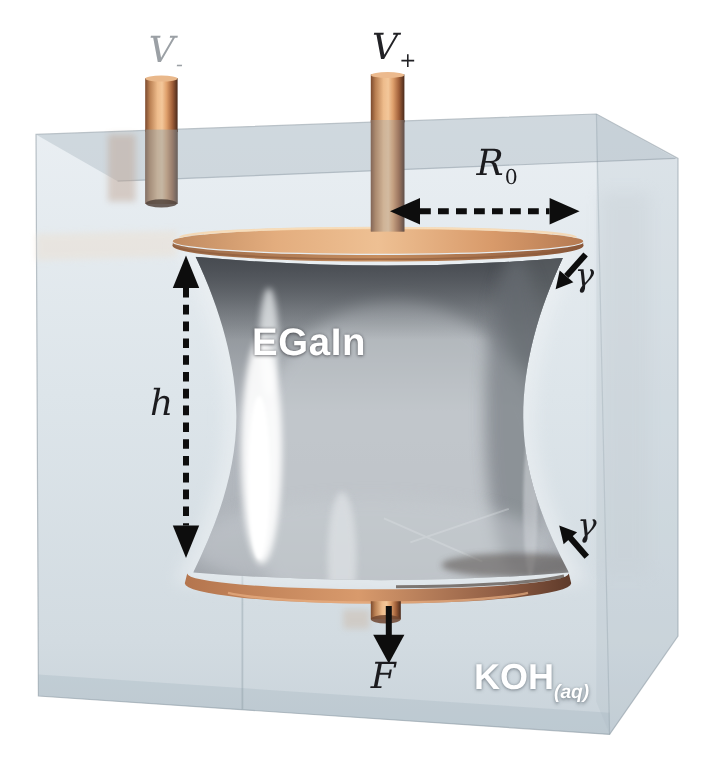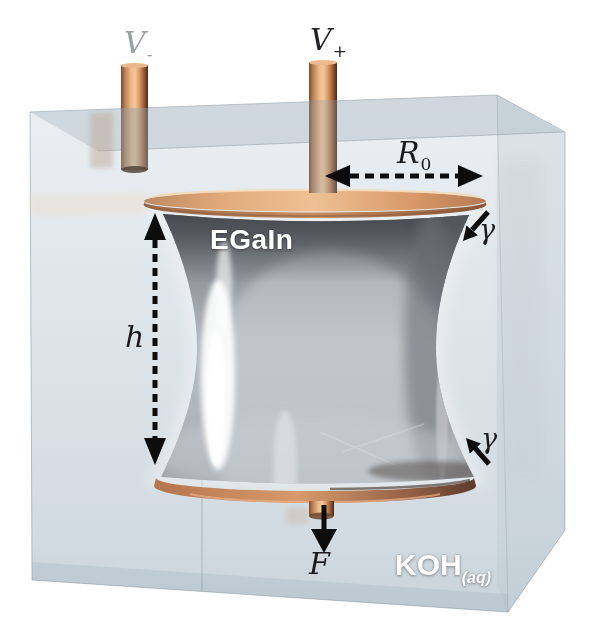--- a/index.html
+++ b/index.html
@@ -5,22 +5,22 @@
   html,body{margin:0;padding:0;background:#ffffff;}
   .figure-canvas{position:relative;width:605px;height:640px;background:#ffffff;overflow:hidden;
     font-family:"Liberation Sans",sans-serif;}
   .figure-canvas svg{position:absolute;left:0;top:0;}
   .lbl{position:absolute;white-space:nowrap;line-height:1;}
   .math{font-family:"DejaVu Serif",serif;font-style:italic;font-size:30px;color:#1b1b1e;}
   .math .sub{font-size:17px;vertical-align:-7px;margin-left:1px;}
   .math .sub.upright{font-style:normal;}
   .muted{color:#9ba0a5;}
   .gamma{font-size:27px;}
-  .metal-label{font-weight:bold;font-size:28px;color:#ffffff;letter-spacing:.5px;
-    text-shadow:0 1px 3px rgba(40,40,45,.55),0 0 2px rgba(40,40,45,.35);}
+  .metal-label{font-weight:bold;font-size:32px;color:#ffffff;letter-spacing:.5px;
+    text-shadow:0 1px 3px rgba(40,40,45,.55),0 0 2px rgba(40,40,45,.35);margin-top:43px;}
   .koh-label{font-weight:bold;font-size:30px;color:#ffffff;
     text-shadow:0 1px 3px rgba(70,80,90,.55),0 0 2px rgba(70,80,90,.3);}
   .koh-label .sub{font-size:16px;vertical-align:-8px;font-style:italic;}
 </style>
 </head>
 <body>
 
 <div class="figure-canvas">
 
 <svg width="605" height="640" viewBox="0 0 605 640">
@@ -172,21 +172,21 @@
     </g>
     <g>
       <path d="M489,464 L475,448" stroke-width="5" fill="none"></path>
       <polygon points="466,438 480.9,443.5 469.7,453.5" stroke="none"></polygon>
     </g>
   </g>
 </svg>
 
   <div class="lbl math muted" style="left:124px;top:28px;"><span>V</span><span class="sub">-</span></div>
   <div class="lbl math" style="left:310px;top:25px;color:#222226;"><span>V</span><span class="sub">+</span></div>
-  <div class="lbl math" style="left:397px;top:138px;"><span>R</span><span class="sub upright">0</span></div>
+  <div class="lbl math" style="left:397px;top:122px;"><span>R</span><span class="sub upright">0</span></div>
   <div class="lbl math" style="left:125px;top:322px;"><span>h</span></div>
   <div class="lbl math gamma" style="left:479px;top:216px;"><span>γ</span></div>
   <div class="lbl math gamma" style="left:481px;top:425px;"><span>γ</span></div>
   <div class="lbl math" style="left:309px;top:549px;"><span>F</span></div>
   <div class="lbl metal-label" style="left:210px;top:226px;"><span>EGaIn</span></div>
   <div class="lbl koh-label" style="left:395px;top:550px;"><span>KOH</span><span class="sub">(aq)</span></div>
 
 </div>
 
 </body></html>

